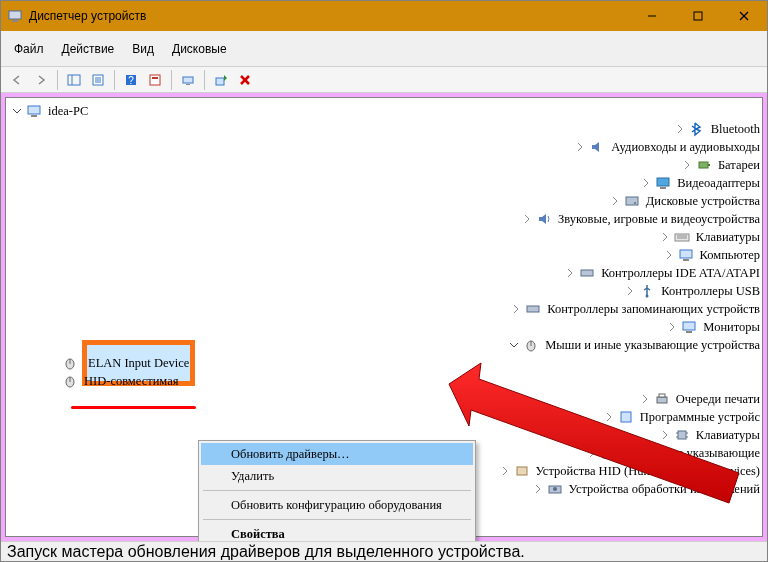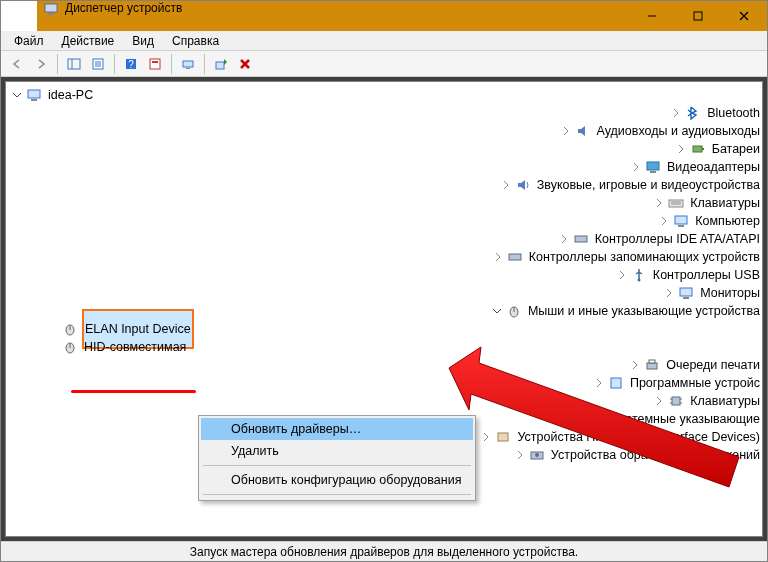--- a/index.html
+++ b/index.html
@@ -1,56 +1,56 @@
 <!DOCTYPE html>
 <html><head>
 <meta charset="utf-8">
 <style>
   * { box-sizing: border-box; }
   html, body { margin:0; padding:0; font-family: "Segoe UI", Tahoma, sans-serif; font-size:12px; color:#000; }
   body { width:768px; height:562px; background:#fff; position:relative; overflow:hidden; }
 
   .window { width:768px; height:562px; border:1px solid #818181; display:flex; flex-direction:column; background:#fff; }
 
-  .titlebar { height:30px; background:#d28a09; display:flex; align-items:flex-start; padding-left:6px; color:#000;margin-left:36px; }
+  .titlebar { height:30px; background:#d28a09; display:flex; align-items:center; padding-left:6px; color:#000; }
   .titlebar .icon { width:16px; height:16px; margin-right:6px; }
   .titlebar .title { flex:0 0 auto; font-size:12px; }
   .titlebar .spacer { flex:1; }
   .titlebar .winbtn { width:46px; height:30px; display:flex; align-items:center; justify-content:center; }
   .titlebar .winbtn svg{display:block;}
 
-  .menubar { height:20px; background:#f0f0f0; display:flex; align-items:center; padding:0 4px; gap:0; border-bottom:1px solid #d0d0d0; }
+  .menubar { height:36px; background:#f0f0f0; display:flex; align-items:center; padding:0 4px; gap:0; border-bottom:1px solid #d0d0d0; }
   .menubar .menu { padding:2px 9px; font-size:12px; }
 
   .toolbar { height:26px; background:#f5f5f5; display:flex; align-items:center; padding:0 4px; gap:0; border-bottom:1px solid #d0d0d0; }
   .toolbar .tbtn { width:22px; height:22px; display:flex; align-items:center; justify-content:center; margin:0 1px;}
   .toolbar .sep { width:1px; height:20px; background:#c0c0c0; margin:0 4px; }
 
-  .main { flex:1; background:#404040; position:relative; overflow:hidden; }
+  .main { flex:1; background:#f0abfc; position:relative; overflow:hidden;font-family:Liberation Serif, serif; }
   .main-inner { position:absolute; inset:4px; border:1px solid #828282; background:#fff; overflow:auto; }
   .tree { padding:4px 0 4px 4px; font-size:12.5px; line-height:18px; user-select:none; }
   .node { display:flex; align-items:center; height:18px; white-space:nowrap; }
   .node .tw{ width:14px; height:14px; display:flex; align-items:center; justify-content:center; margin-right:2px; flex:0 0 14px; cursor:pointer;}
   .node .tw svg{display:block;}
   .node .ic{ width:16px; height:16px; margin-right:4px; display:flex; align-items:center; justify-content:center; flex:0 0 16px;}
   .node .lbl{ padding:0 2px; }
-  .node.sel .lbl{ background:#cce8ff; border:2px solid #f97316; padding:9px 1px; }
+  .node.sel .lbl{ background:#cce8ff; border:5px solid #f97316; padding:9px 1px; }
   .indent-0{ padding-left:0px; }
   .indent-1{ padding-left:18px;justify-content:flex-end; }
   .indent-2{ padding-left:36px; }
 
   .underline-red { position:absolute; left:70px; top:313px; width:125px; height:2.5px; background:#ff0000; border-radius:2px;}
 
-  .ctxmenu{ position:absolute; left:197px; top:338px; width:278px; background:#f0f0f0; border:1px solid #a0a0a0; box-shadow:3px 3px 4px rgba(0,0,0,.25); font-size:12.5px; padding:2px; }
+  .ctxmenu{ position:absolute; left:197px; top:347px; width:278px; background:#f0f0f0; border:1px solid #a0a0a0; box-shadow:3px 3px 4px rgba(0,0,0,.25); font-size:12.5px; padding:2px; }
   .ctxmenu .mitem{ height:22px; display:flex; align-items:center; padding:0 10px 0 30px; }
   .ctxmenu .mitem.hi{ background:#91c9f7; }
   .ctxmenu .msep{ height:1px; background:#c0c0c0; margin:3px 2px; }
   .ctxmenu .bold{ font-weight:bold; }
 
-  .statusbar{ height:20px; background:#f0f0f0; border-top:1px solid #d0d0d0; display:flex; align-items:center; padding:0 6px; font-size:12px;justify-content:center; }
+  .statusbar{ height:20px; background:#f0f0f0; border-top:1px solid #d0d0d0; display:flex; align-items:center; padding:0 6px; font-size:16px; }
 
   .arrow-layer{ position:absolute; inset:0; pointer-events:none; }
 </style>
 </head>
 <body>
 
 <div class="window">
 
   <div class="titlebar">
     <span class="icon">
@@ -76,21 +76,21 @@
           <line x1="1" y1="1" x2="9" y2="9" stroke="#000" stroke-width="1.2"></line>
           <line x1="9" y1="1" x2="1" y2="9" stroke="#000" stroke-width="1.2"></line>
         </svg>
       </div>
   </div>
 
   <div class="menubar">
     <div class="menu">Файл</div>
     <div class="menu">Действие</div>
     <div class="menu">Вид</div>
-    <div class="menu">Справка</div>
+    <div class="menu">Дисковые</div>
   </div>
 
   <div class="toolbar">
     <div class="tbtn">
         <svg width="14" height="14">
           <path d="M9 3 L4 7 L9 11" fill="none" stroke="#888" stroke-width="1.5"></path>
         </svg>
       </div>
     <div class="tbtn">
         <svg width="14" height="14">
@@ -221,20 +221,34 @@
             <span class="lbl">Видеоадаптеры</span>
           </div>
         <div class="node indent-1">
             <span class="tw">
               <svg width="10" height="10">
                 <path d="M3 1 L7 5 L3 9" fill="none" stroke="#888" stroke-width="1"></path>
               </svg>
             </span>
             <span class="ic">
               <svg width="16" height="16">
+                <rect x="2" y="4" width="12" height="8" fill="#b8c5d6" stroke="#5a6e8a"></rect>
+                <circle cx="11" cy="10" r="1" fill="#5a6e8a"></circle>
+              </svg>
+            </span>
+            <span class="lbl">Дисковые устройства</span>
+          </div>
+        <div class="node indent-1">
+            <span class="tw">
+              <svg width="10" height="10">
+                <path d="M3 1 L7 5 L3 9" fill="none" stroke="#888" stroke-width="1"></path>
+              </svg>
+            </span>
+            <span class="ic">
+              <svg width="16" height="16">
                 <path d="M3 6 L6 6 L10 3 L10 13 L6 10 L3 10 Z" fill="#5a7fbf"></path>
                 <path d="M12 5 Q14 8 12 11" fill="none" stroke="#5a7fbf"></path>
               </svg>
             </span>
             <span class="lbl">Звуковые, игровые и видеоустройства</span>
           </div>
         <div class="node indent-1">
             <span class="tw">
               <svg width="10" height="10">
                 <path d="M3 1 L7 5 L3 9" fill="none" stroke="#888" stroke-width="1"></path>
@@ -277,38 +291,38 @@
             <span class="lbl">Контроллеры IDE ATA/ATAPI</span>
           </div>
         <div class="node indent-1">
             <span class="tw">
               <svg width="10" height="10">
                 <path d="M3 1 L7 5 L3 9" fill="none" stroke="#888" stroke-width="1"></path>
               </svg>
             </span>
             <span class="ic">
               <svg width="16" height="16">
-                <rect x="2" y="5" width="12" height="6" fill="#b8c5d6" stroke="#5a6e8a"></rect>
-              </svg>
-            </span>
-            <span class="lbl">Контроллеры запоминающих устройств</span>
-          </div>
-        <div class="node indent-1">
-            <span class="tw">
-              <svg width="10" height="10">
-                <path d="M3 1 L7 5 L3 9" fill="none" stroke="#888" stroke-width="1"></path>
-              </svg>
-            </span>
-            <span class="ic">
-              <svg width="16" height="16">
                 <path d="M8 2 L8 13 M8 5 L5 7 M8 5 L11 7" fill="none" stroke="#3a6fa0" stroke-width="1.5"></path>
                 <circle cx="8" cy="13" r="1.5" fill="#3a6fa0"></circle>
               </svg>
             </span>
             <span class="lbl">Контроллеры USB</span>
+          </div>
+        <div class="node indent-1">
+            <span class="tw">
+              <svg width="10" height="10">
+                <path d="M3 1 L7 5 L3 9" fill="none" stroke="#888" stroke-width="1"></path>
+              </svg>
+            </span>
+            <span class="ic">
+              <svg width="16" height="16">
+                <rect x="2" y="5" width="12" height="6" fill="#b8c5d6" stroke="#5a6e8a"></rect>
+              </svg>
+            </span>
+            <span class="lbl">Контроллеры запоминающих устройств</span>
           </div>
         <div class="node indent-1">
             <span class="tw">
               <svg width="10" height="10">
                 <path d="M3 1 L7 5 L3 9" fill="none" stroke="#888" stroke-width="1"></path>
               </svg>
             </span>
             <span class="ic">
               <svg width="16" height="16">
                 <rect x="2" y="3" width="12" height="8" fill="#cfe2ff" stroke="#3a7bc8"></rect>
@@ -448,20 +462,23 @@
           <span>Обновить драйверы…</span>
         </div>
       <div class="mitem">
           <span>Удалить</span>
         </div>
       <div class="msep"></div>
       <div class="mitem">
           <span>Обновить конфигурацию оборудования</span>
         </div>
       <div class="msep"></div>
+      <div class="mitem bold">
+          <span>Свойства</span>
+        </div>
     </div>
 
     <svg class="arrow-layer" width="768" height="510">
       <defs>
         <linearGradient id="ag" x1="0" y1="0" x2="0" y2="1">
           <stop offset="0" stop-color="#ff2a2a"></stop>
             <stop offset="1" stop-color="#c20000"></stop>
         </linearGradient>
       </defs>
       <polygon points="448,291 480,270 478,286 738,380 728,410 470,317 468,333" fill="url(#ag)" stroke="#8a0000" stroke-width="1"></polygon>

